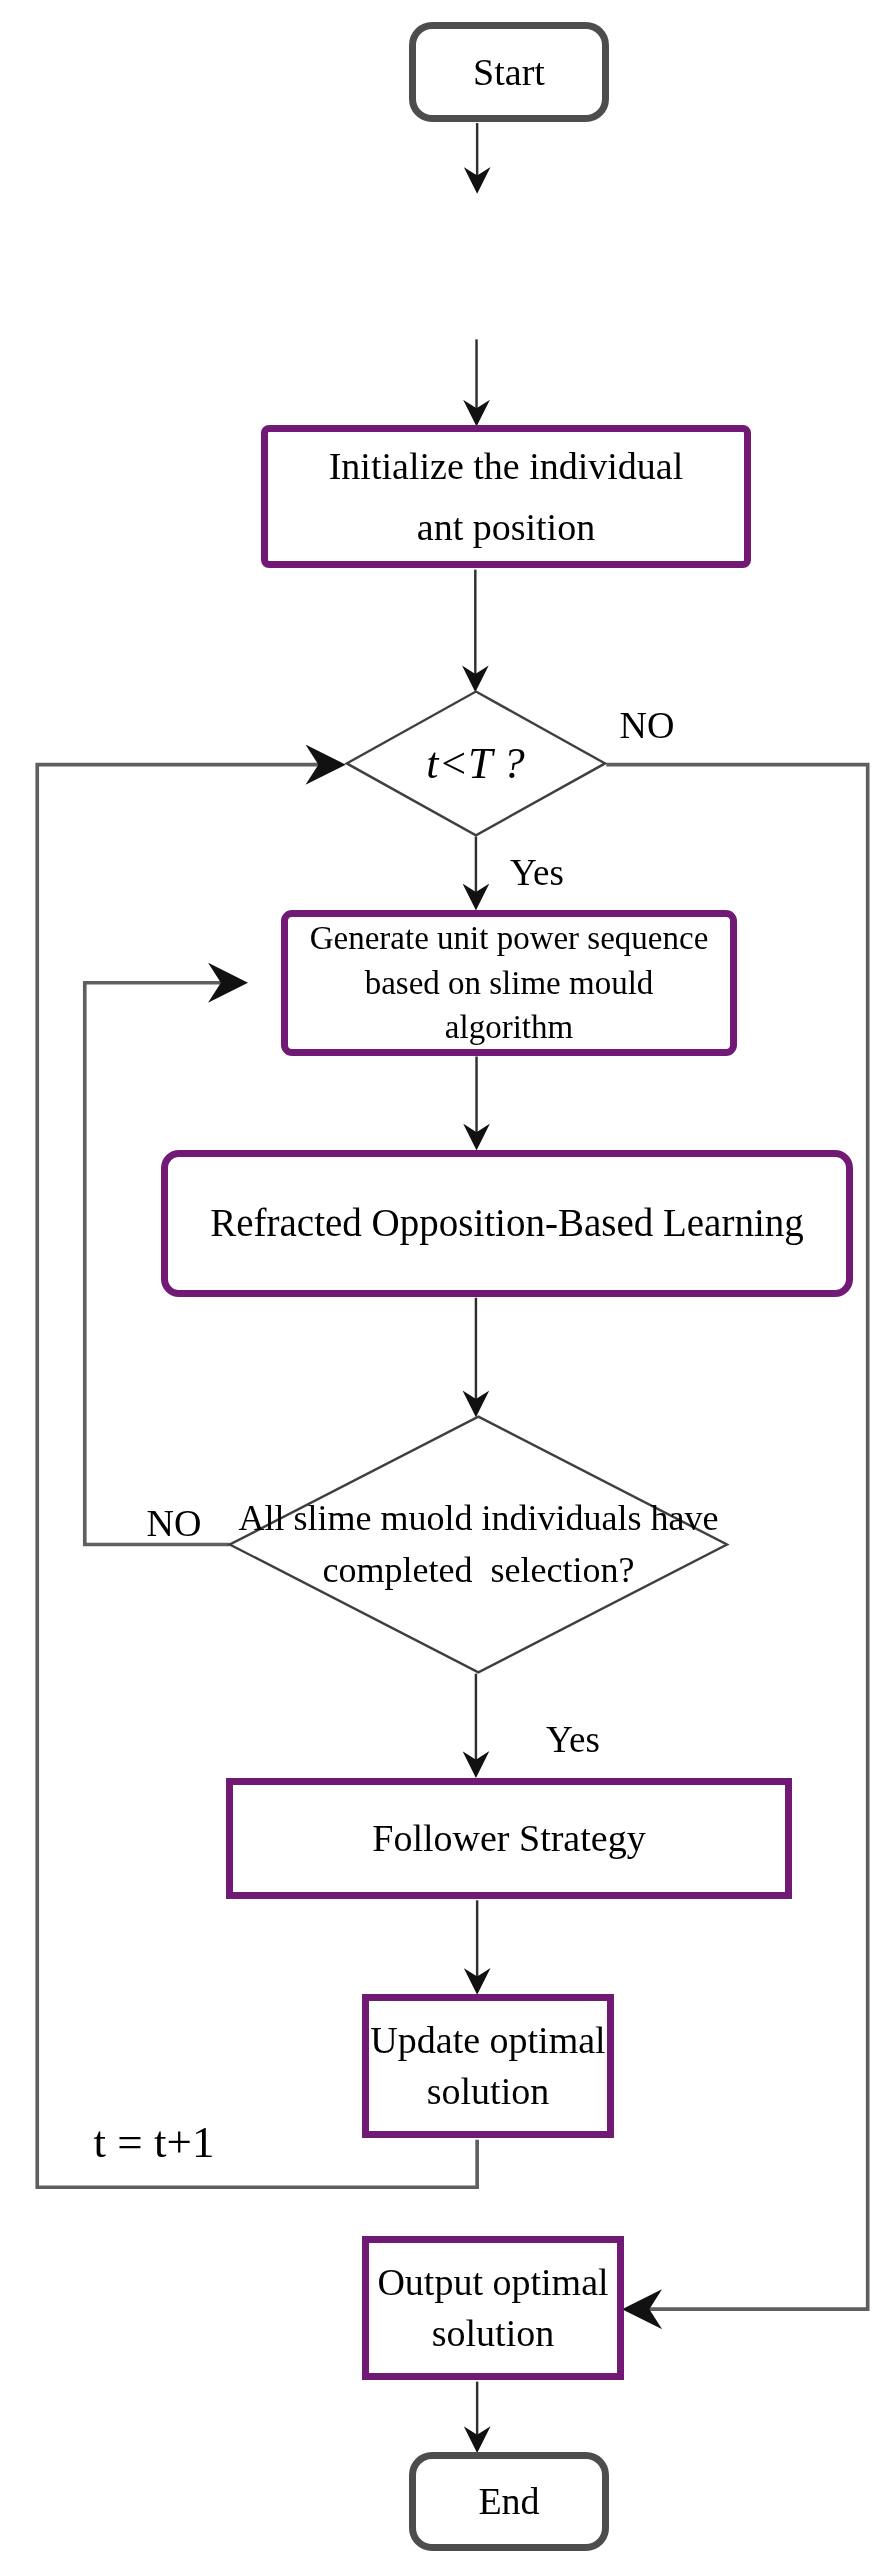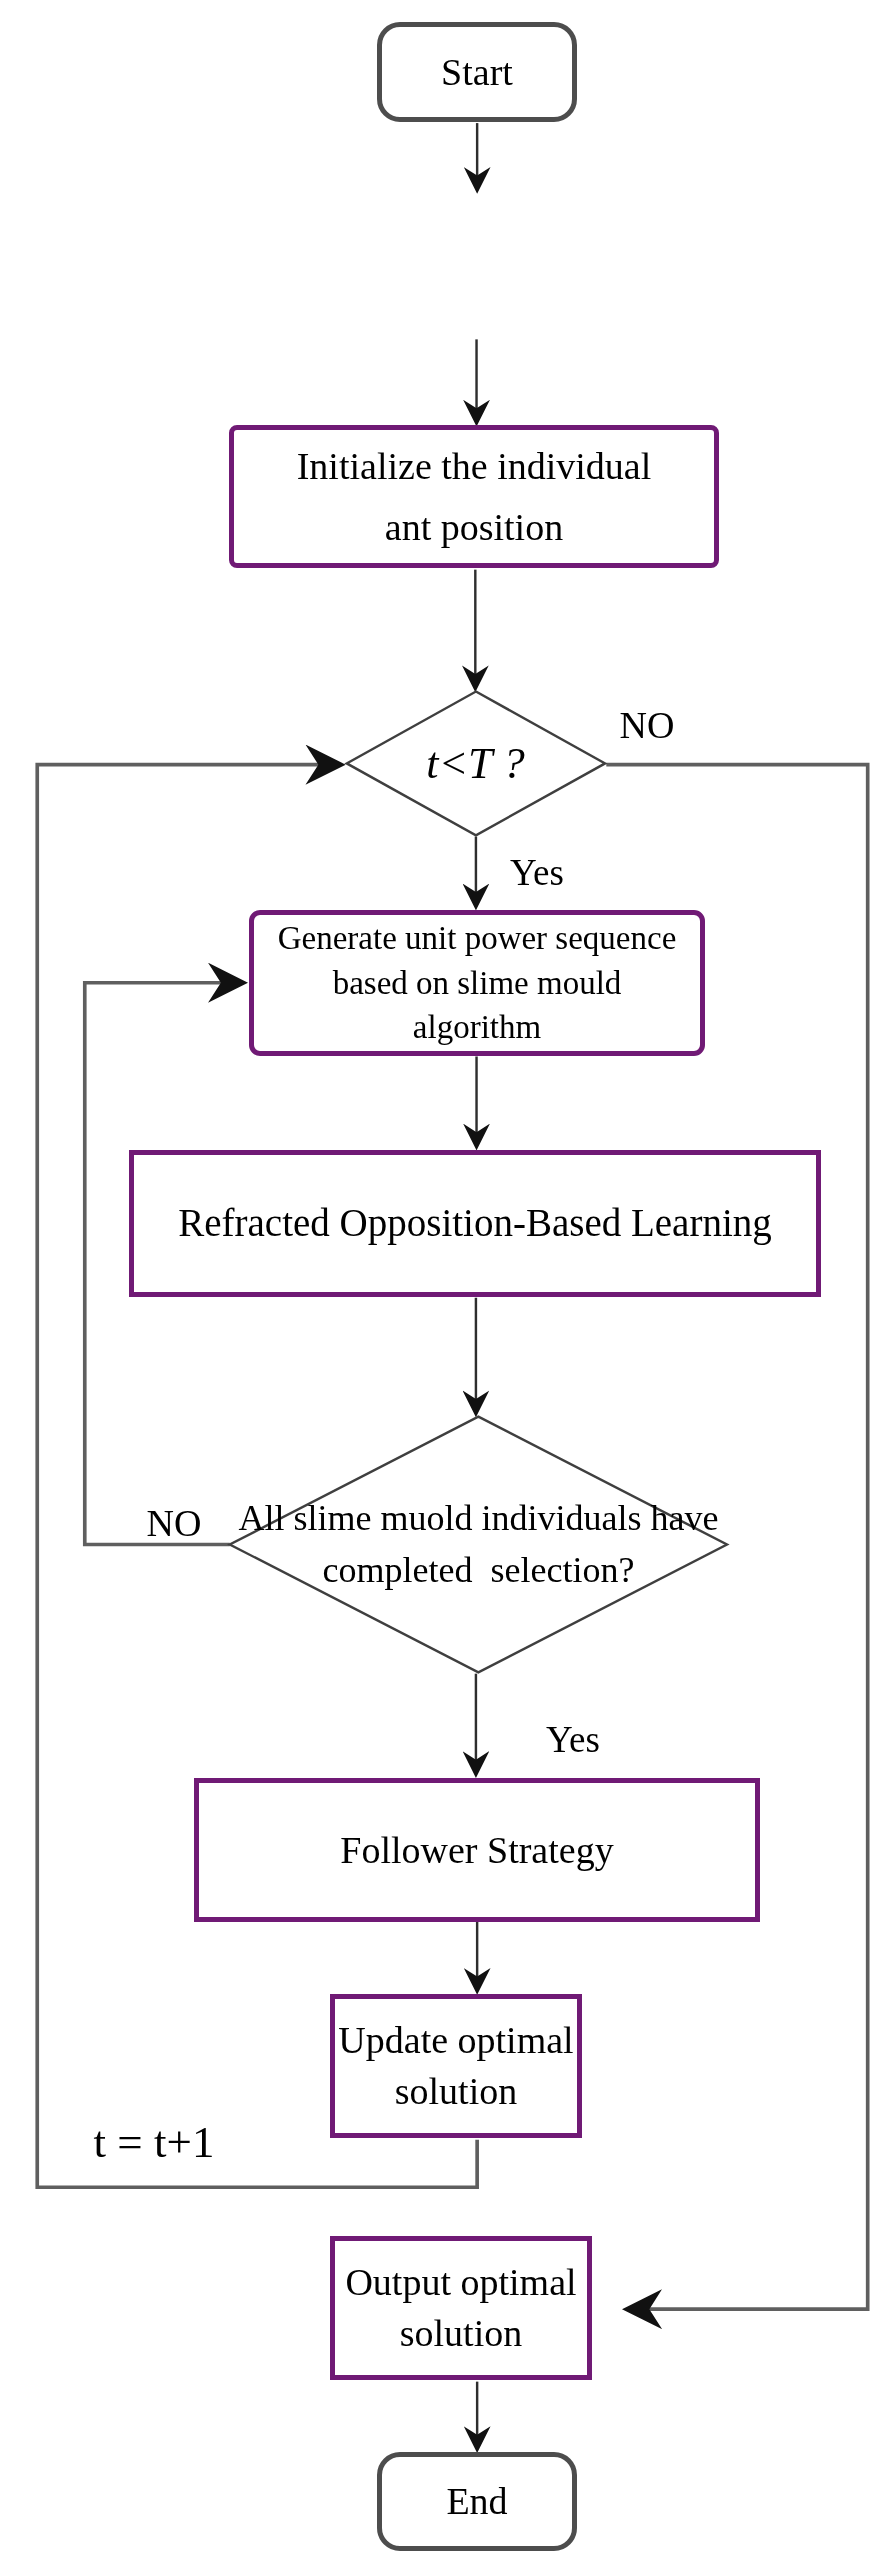--- a/index.html
+++ b/index.html
@@ -12,27 +12,28 @@
     color:#000000;
     overflow:hidden;
   }
   .layer{position:absolute;left:0;top:0;width:883px;height:2576px;}
   svg.layer{z-index:0;}
   .nodes{z-index:1;}
   .node{
     position:absolute;
     box-sizing:border-box;
     background:#ffffff;
-    border:5px solid #701a75;
+    border:7px solid #701a75;
     display:flex;
     align-items:center;
     justify-content:center;
     text-align:center;
     white-space:pre-wrap;
     line-height:1.6;
+    margin-left:32px;
   }
   .terminator{border-radius:23px;border-color:#4d4d4d;}
   .f62{font-size:38px;}
   .f64{font-size:39px;}
   .f54{font-size:33px;line-height:1.35;}
   .lh17{line-height:1.7;}
   .lh135{line-height:1.35;}
   .dtext{
     position:absolute;
     display:flex;
@@ -94,26 +95,26 @@
 
     <div class="node f62" style="left:229px;top:425px;width:490px;height:143px;border-radius:8px;">Initialize the individual
 ant position</div>
 
     <div class="dtext d1text" style="left:378px;top:727px;width:195px;height:73px;">t&lt;T ?</div>
 
     <div class="node f54" style="left:249px;top:910px;width:456px;height:146px;border-radius:11px;">Generate unit power sequence
 based on slime mould
 algorithm</div>
 
-    <div class="node f64" style="left:129px;top:1150px;width:692px;height:147px;">Refracted Opposition-Based Learning</div>
+    <div class="node f64" style="left:129px;top:1150px;width:692px;height:147px;border-radius:18px;">Refracted Opposition-Based Learning</div>
 
     <div class="dtext d2text" style="left:230px;top:1477px;width:497px;height:134px;">All slime muold individuals have
 completed  selection?</div>
 
-    <div class="node f62" style="left:194px;top:1778px;width:566px;height:144px;">Follower Strategy</div>
+    <div class="node f62" style="left:194px;top:1778px;width:566px;height:121px;">Follower Strategy</div>
 
     <div class="node f62 lh135" style="left:330px;top:1994px;width:252px;height:144px;">Update optimal
 solution</div>
 
     <div class="node f62 lh135" style="left:330px;top:2236px;width:262px;height:144px;">Output optimal
 solution</div>
 
     <div class="node terminator f62" style="left:377px;top:2452px;width:200px;height:99px;">End</div>
 
     <div class="edge-label f62" style="left:647px;top:725px;">NO</div>

